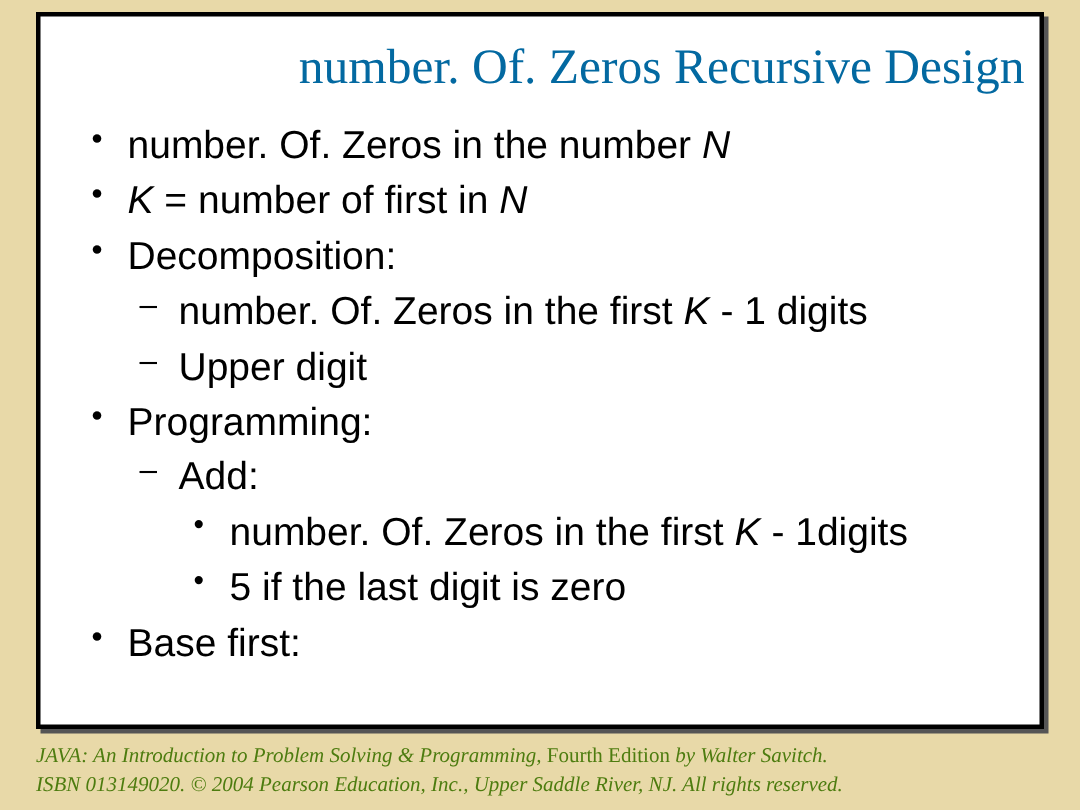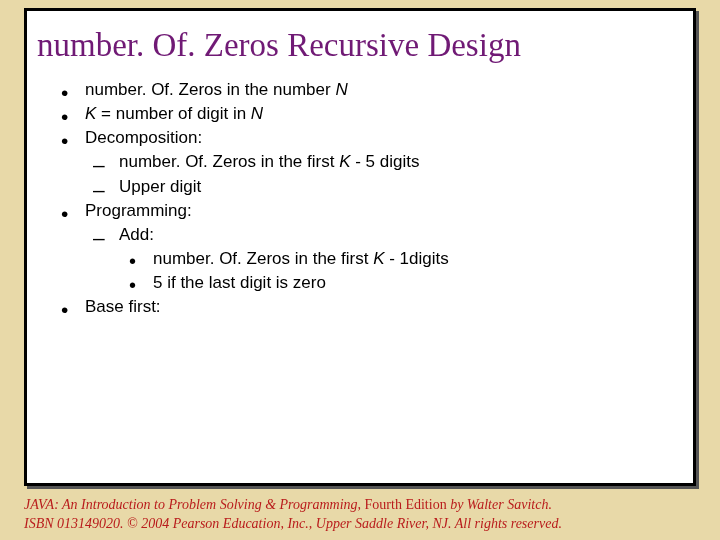--- a/index.html
+++ b/index.html
@@ -14,27 +14,27 @@
     top: 8px; left: 24px; right: 24px;
     height: 478px;
     background: #ffffff;
     border: 3px solid #000000;
     box-shadow: 3px 3px 0 #555555;
   }
   .title {
     font-family: Garamond, "Times New Roman", Georgia, serif;
     font-size: 33px;
     font-weight: 400;
-    text-align: left;
+    text-align: right;
     padding: 16px 10px 14px 10px;
-    color: #701a75;
+    color: #0369a1;
   }
   .content {
     padding: 0 30px 0 30px;
-    font-size: 17px;
+    font-size: 26px;
     color: #000000;
     line-height: 1.42;
   }
   ul { list-style: none; }
   .lvl1 > li { padding-left: 28px; position: relative; }
   .lvl1 > li::before {
     content: "•";
     position: absolute;
     left: 4px;
     top: 0;
@@ -57,42 +57,42 @@
     font-size: 20px;
   }
   .ital { font-style: italic; }
   .footer {
     position: absolute;
     left: 24px; right: 24px;
     bottom: 6px;
     font-family: "Times New Roman", Times, serif;
     font-style: italic;
     font-size: 14px;
-    color: #b91c1c;
+    color: #4d7c0f;
     line-height: 1.35;
   }
 </style>
 </head>
 <body>
 
 <div class="slide-frame">
   <h1 class="title">number. Of. Zeros Recursive Design</h1>
   <div class="content">
     <ul class="lvl1">
       <li>
         <span>number. Of. Zeros in the number </span><span class="ital">N</span>
       </li>
       <li>
-        <span class="ital">K</span><span> = number of digit in </span><span class="ital">N</span>
+        <span class="ital">K</span><span> = number of first in </span><span class="ital">N</span>
       </li>
       <li>
         <span>Decomposition:</span>
         <ul class="lvl2">
           <li>
-            <span>number. Of. Zeros in the first </span><span class="ital">K</span><span> - 5 digits</span>
+            <span>number. Of. Zeros in the first </span><span class="ital">K</span><span> - 1 digits</span>
           </li>
           <li>
             <span>Upper digit</span>
           </li>
         </ul>
       </li>
       <li>
         <span>Programming:</span>
         <ul class="lvl2">
           <li>

